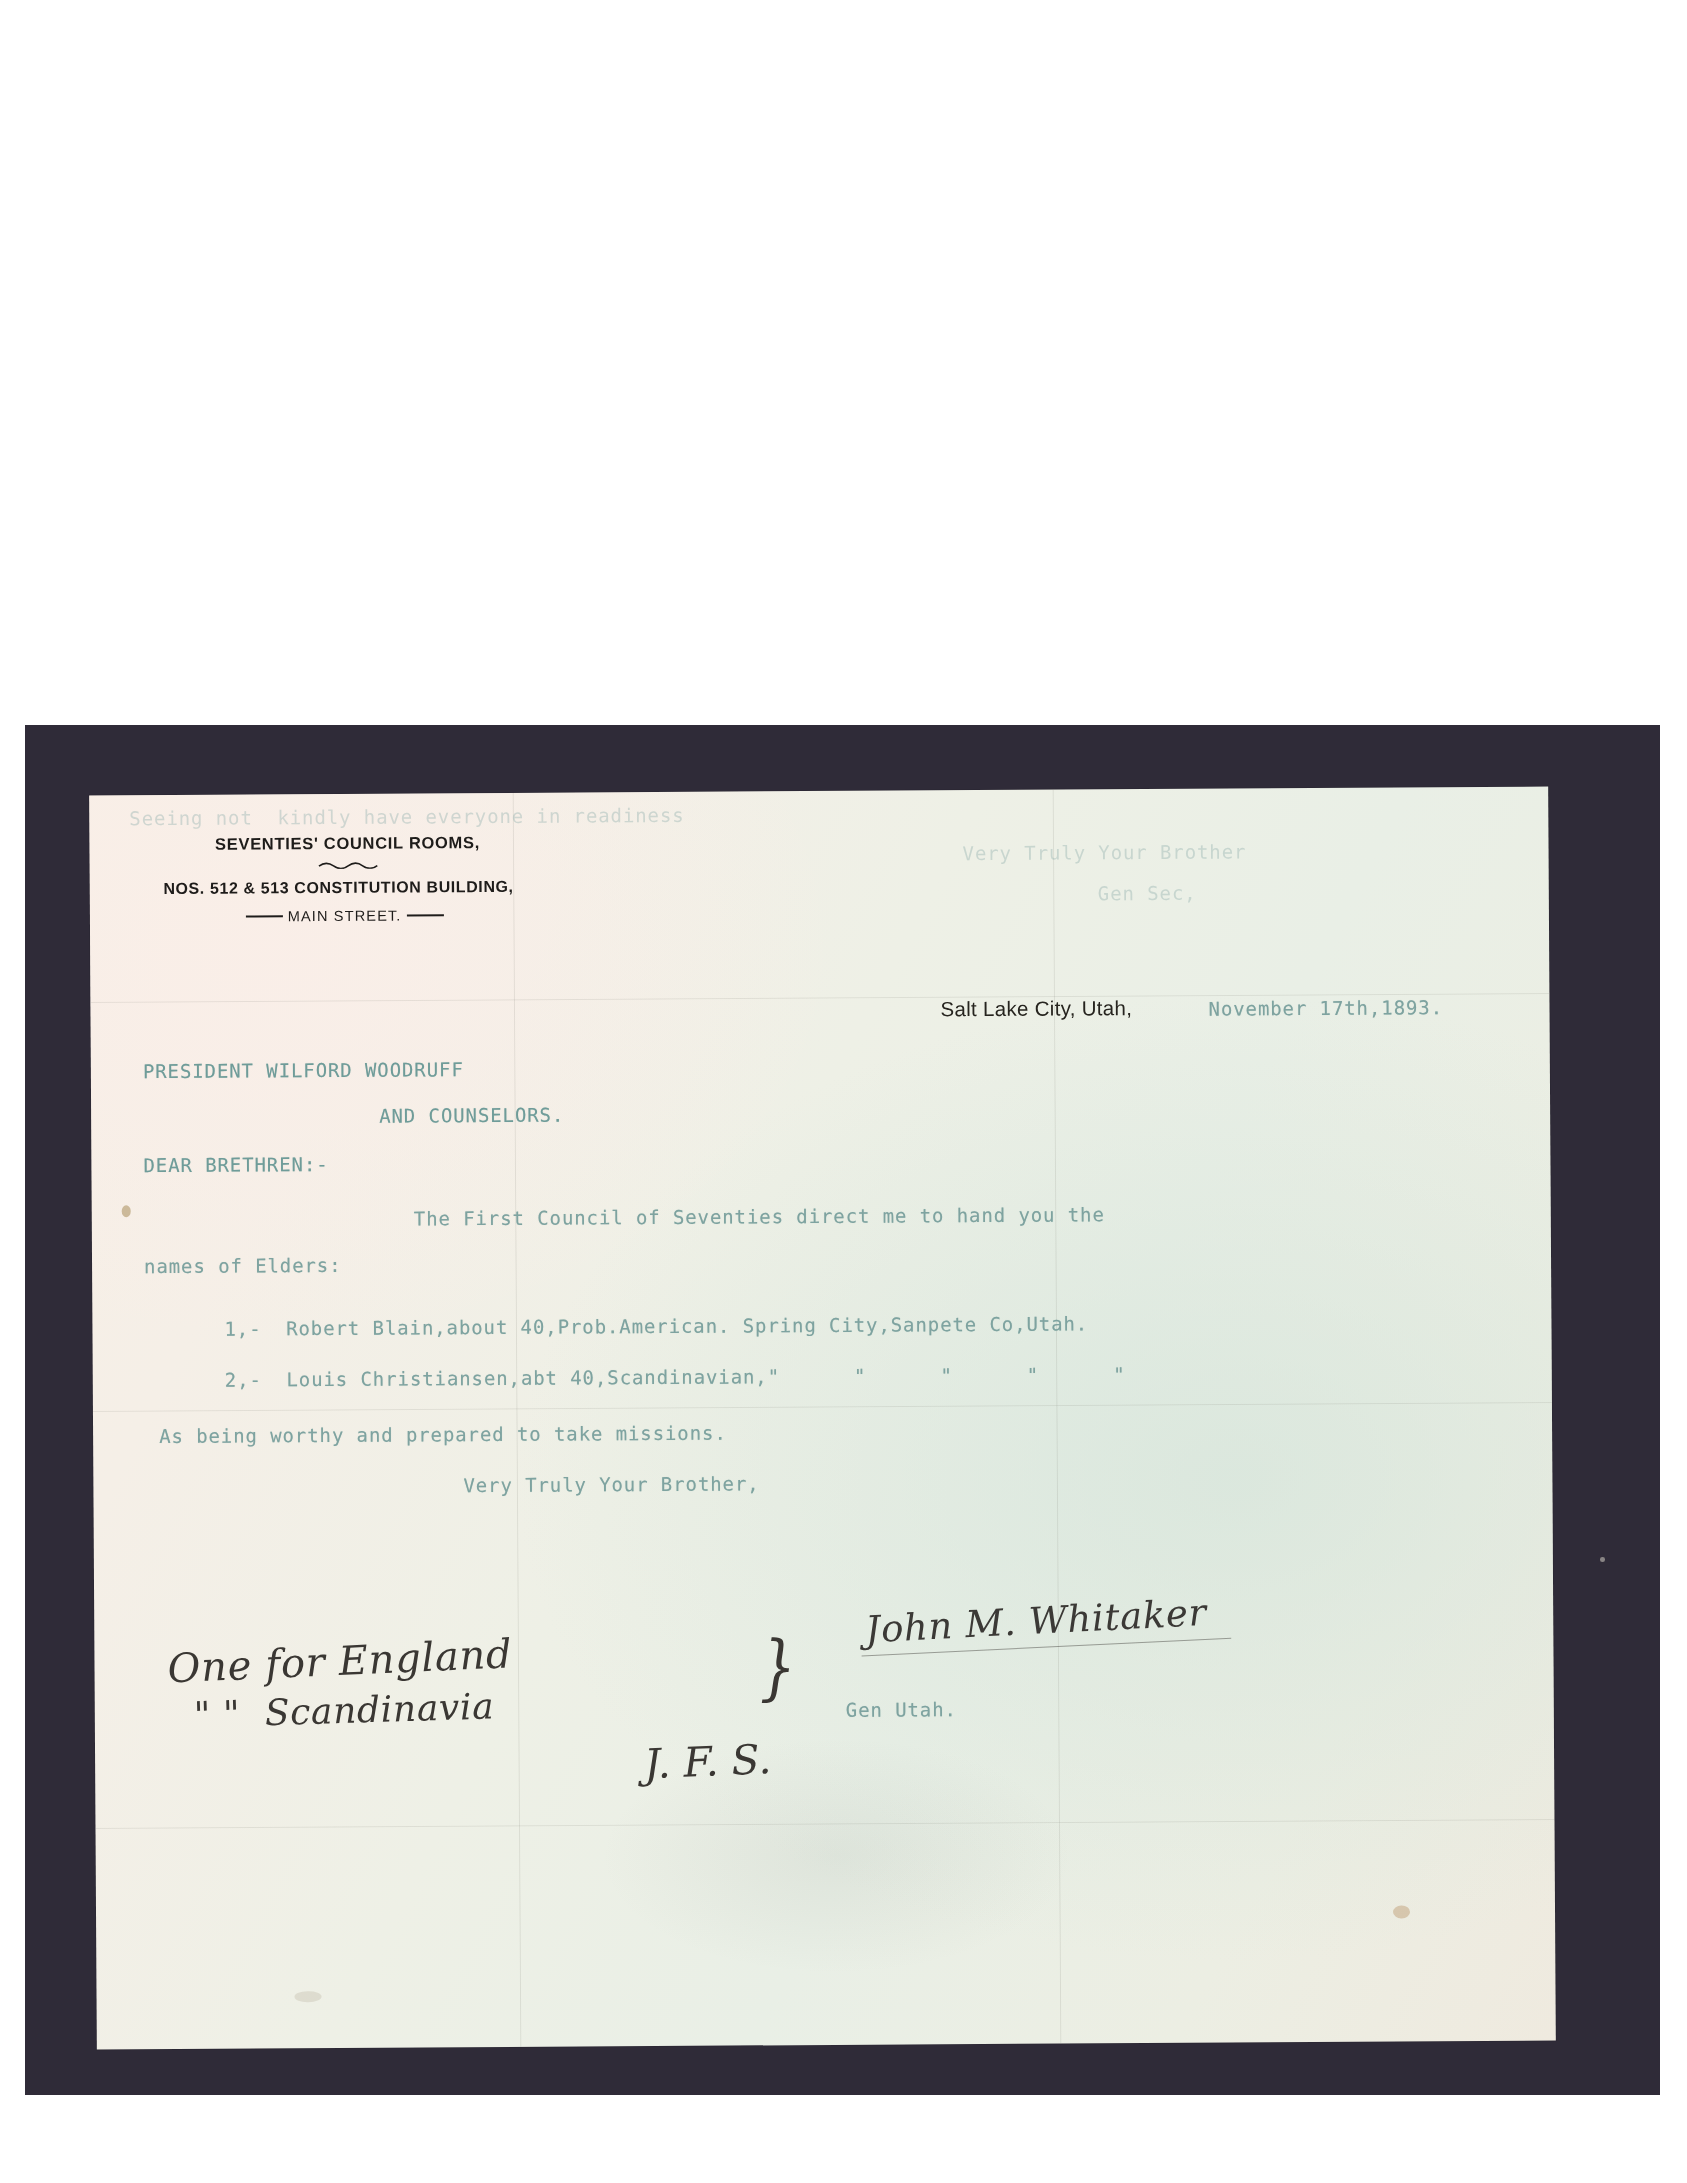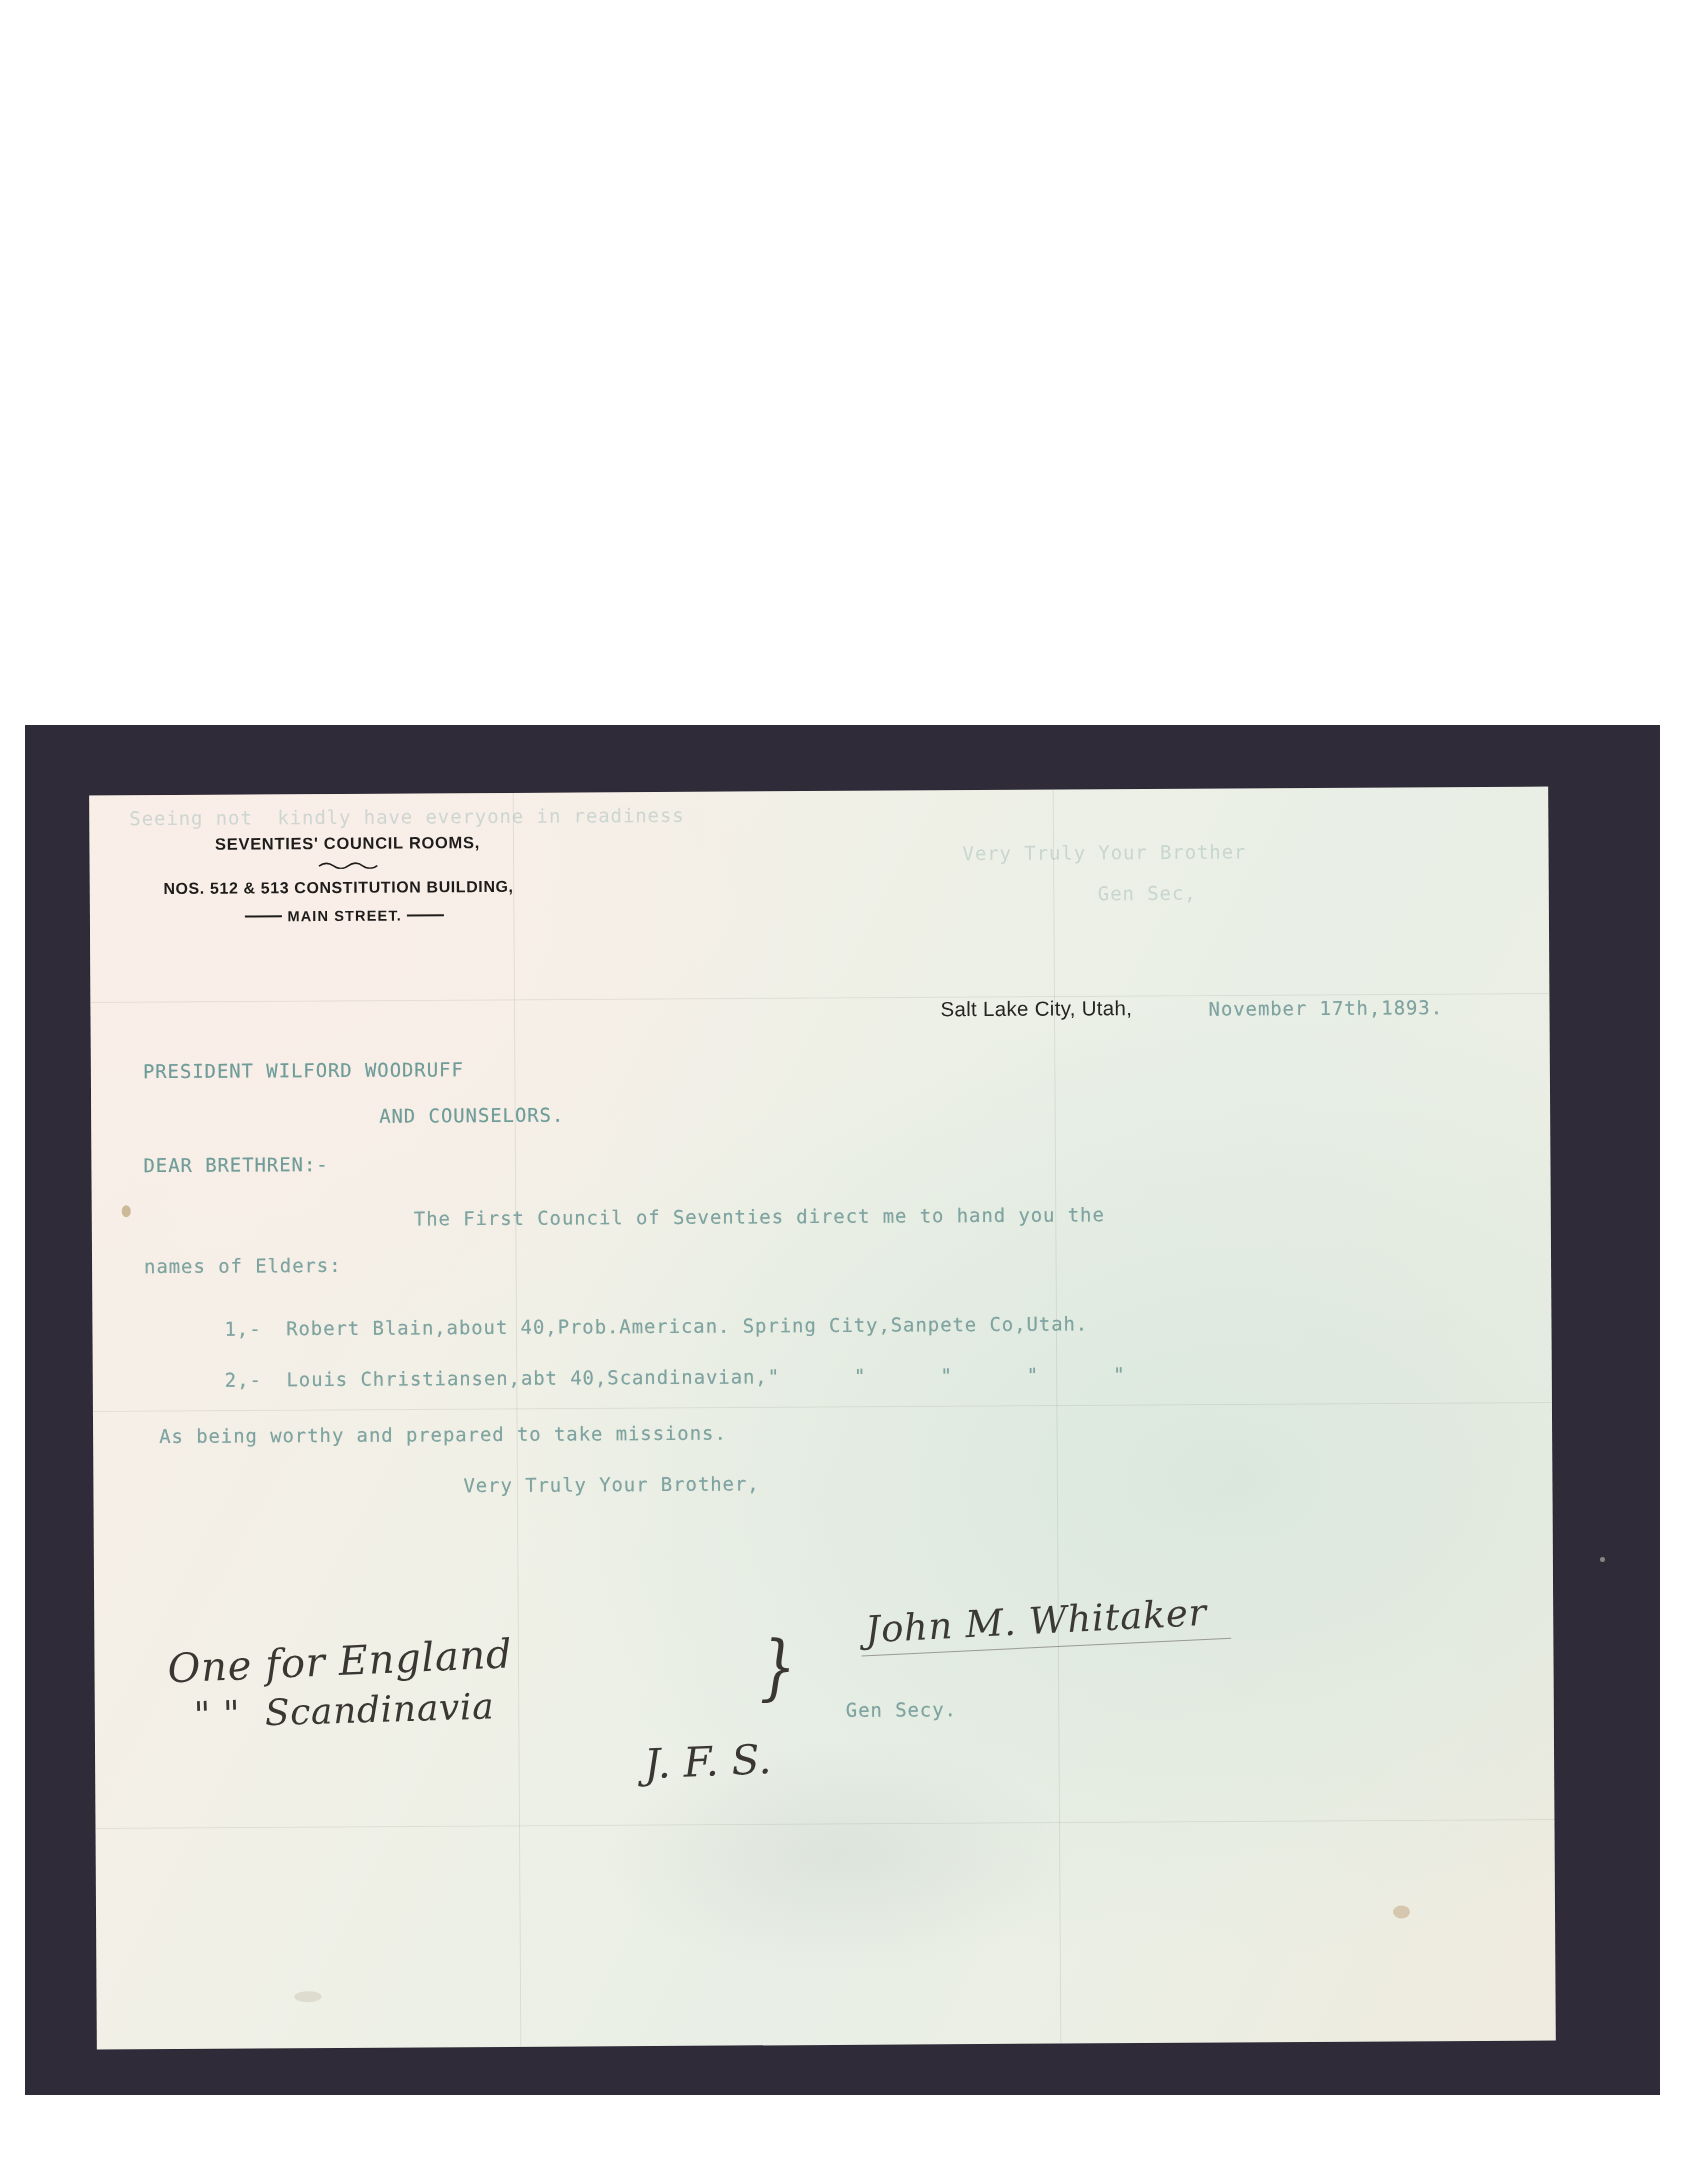--- a/index.html
+++ b/index.html
@@ -130,21 +130,21 @@
   }
   .rule-seg {
     display: inline-block;
     width: 37px;
     height: 2px;
     background: #1e1c1a;
   }
   #letterhead-line-3 {
     font-size: 14.6px;
     letter-spacing: 1.1px;
-    font-weight: 700;
+    font-weight: 400;
     white-space: nowrap;
   }
 
   
   #printed-city {
     position: absolute;
     left: 850px;
     top: 207px;
     font-size: 20.5px;
     color: #26241f;
@@ -300,21 +300,21 @@
   <div class="tw" style="left:132px; top:574px;">2,-  Louis Christiansen,abt 40,Scandinavian,"      "      "      "      "</div>
 
   <div class="tw" style="left:66px; top:630px;">As being worthy and prepared to take missions.</div>
 
   <div class="tw" style="left:370px; top:681px;">Very Truly Your Brother,</div>
 
   <div id="blind-stamp"></div>
 
   <div id="signature">John M. Whitaker</div>
   <div id="signature-underline"></div>
-  <div class="tw" style="left:751px; top:908px;">Gen Secy.</div>
+  <div class="tw" style="left:751px; top:908px;">Gen Utah.</div>
 
   <div class="hand" id="hand-note-1">One for England</div>
   <div class="hand" id="hand-note-2">" "  Scandinavia</div>
   <div class="hand" id="hand-brace">}</div>
   <div class="hand" id="hand-initials">J. F. S.</div>
 
 </div>
 
 
 </body></html>

